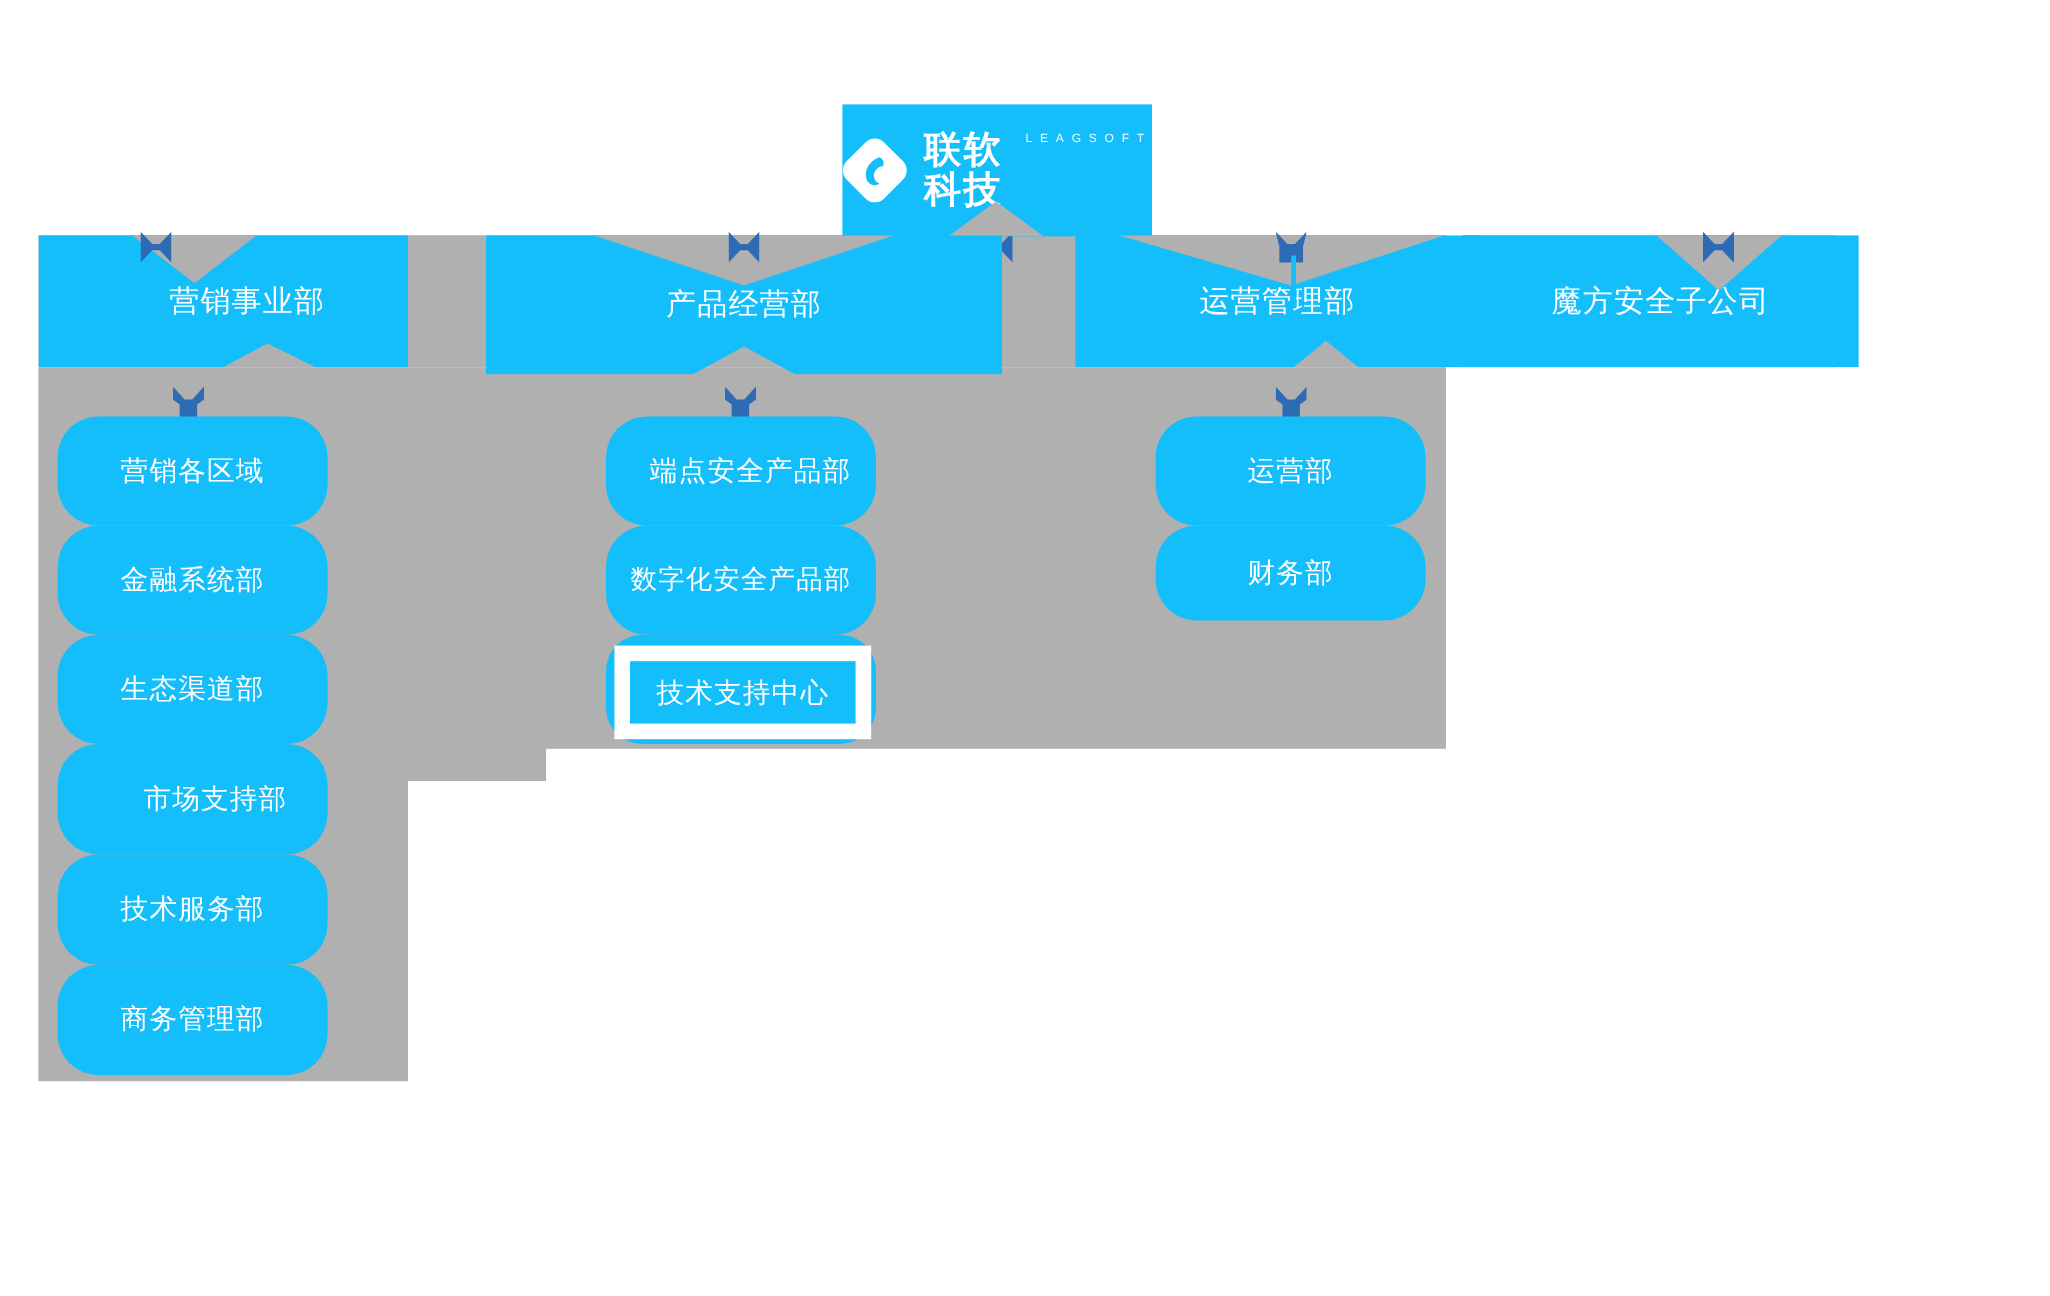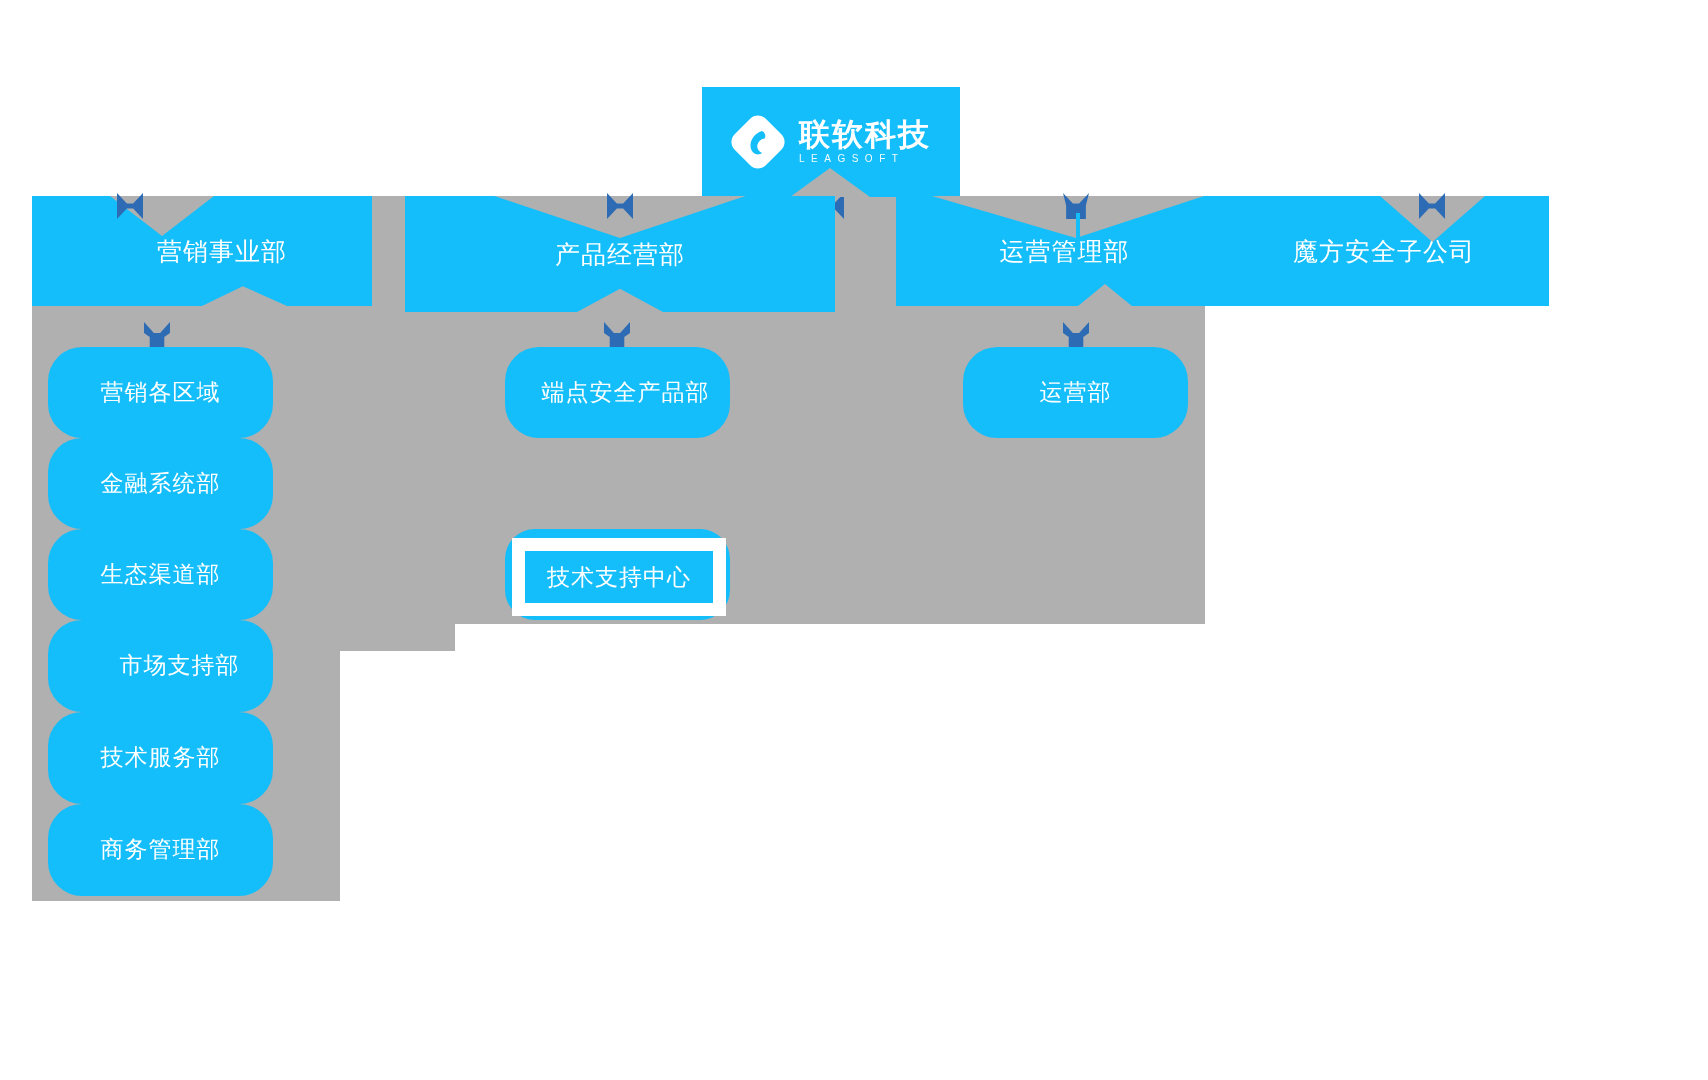--- a/index.html
+++ b/index.html
@@ -53,21 +53,21 @@
     display: flex;
     align-items: center;
     gap: 14px;
   }
   .logo-mark {
     width: 54px;
     height: 54px;
   }
   .logo-words {
     display: flex;
-    flex-direction: column;
+    flex-direction: row;
     align-items: flex-start;
     justify-content: center;
   }
   .logo-cn {
     color: #ffffff;
     font-size: 31px;
     font-weight: 700;
     letter-spacing: 2px;
     line-height: 1.05;
   }
@@ -181,21 +181,21 @@
       </span>
     </div>
   </div>
 
   <div class="connector bowtie" style="left:818px; top:193px;"></div>
 
   <div class="notch" style="left:790px; top:168px; width:80px; height:29px;
               background:#b0b0b0;
               clip-path:polygon(50% 0%, 100% 100%, 0% 100%);"></div>
 
-  <div class="node dept2" style="left:32px; top:196px; width:340px; height:110px;
+  <div class="node dept2" style="left:32px; top:196px; width:308px; height:110px;
               clip-path:polygon(0% 0%, 100% 0%, 100% 100%, 75% 100%,
                                 62% 82%, 50% 100%, 0% 100%);padding-left:40px;">
     <span>营销事业部</span>
   </div>
   <div class="notch" style="left:110px; top:196px; width:104px; height:40px;
               background:#b0b0b0;
               clip-path:polygon(50% 100%, 100% 0%, 0% 0%);"></div>
   <div class="connector bowtie" style="left:117px; top:193px;"></div>
 
   <div class="node dept2" style="left:405px; top:196px; width:430px; height:116px;
@@ -248,26 +248,32 @@
   </div>
   <div class="node dept3" style="left:48px; top:804px; width:225px; height:92px;">
     <span>商务管理部</span>
   </div>
 
   <div class="connector arrow-down" style="left:604px; top:322px;"></div>
 
   <div class="node dept3" style="left:505px; top:347px; width:225px; height:91px;padding-left:16px;">
     <span>端点安全产品部</span>
   </div>
+  <div class="node dept3" style="left:505px; top:438px; width:225px; height:91px;">
+    <span style="font-size:22px;">数字化安全产品部</span>
+  </div>
 
   <div class="node dept3" style="left:505px; top:529px; width:225px; height:91px; border-radius:30px;"></div>
 
   <div class="highlight-frame" style="left:512px; top:538px; width:214px; height:78px;">
     <span class="inner">技术支持中心</span>
   </div>
 
   <div class="connector arrow-down" style="left:1063px; top:322px;"></div>
 
   <div class="node dept3" style="left:963px; top:347px; width:225px; height:91px;">
     <span>运营部</span>
   </div>
+  <div class="node dept3" style="left:963px; top:438px; width:225px; height:79px;">
+    <span>财务部</span>
+  </div>
 
 </div>
 
 </body></html>

